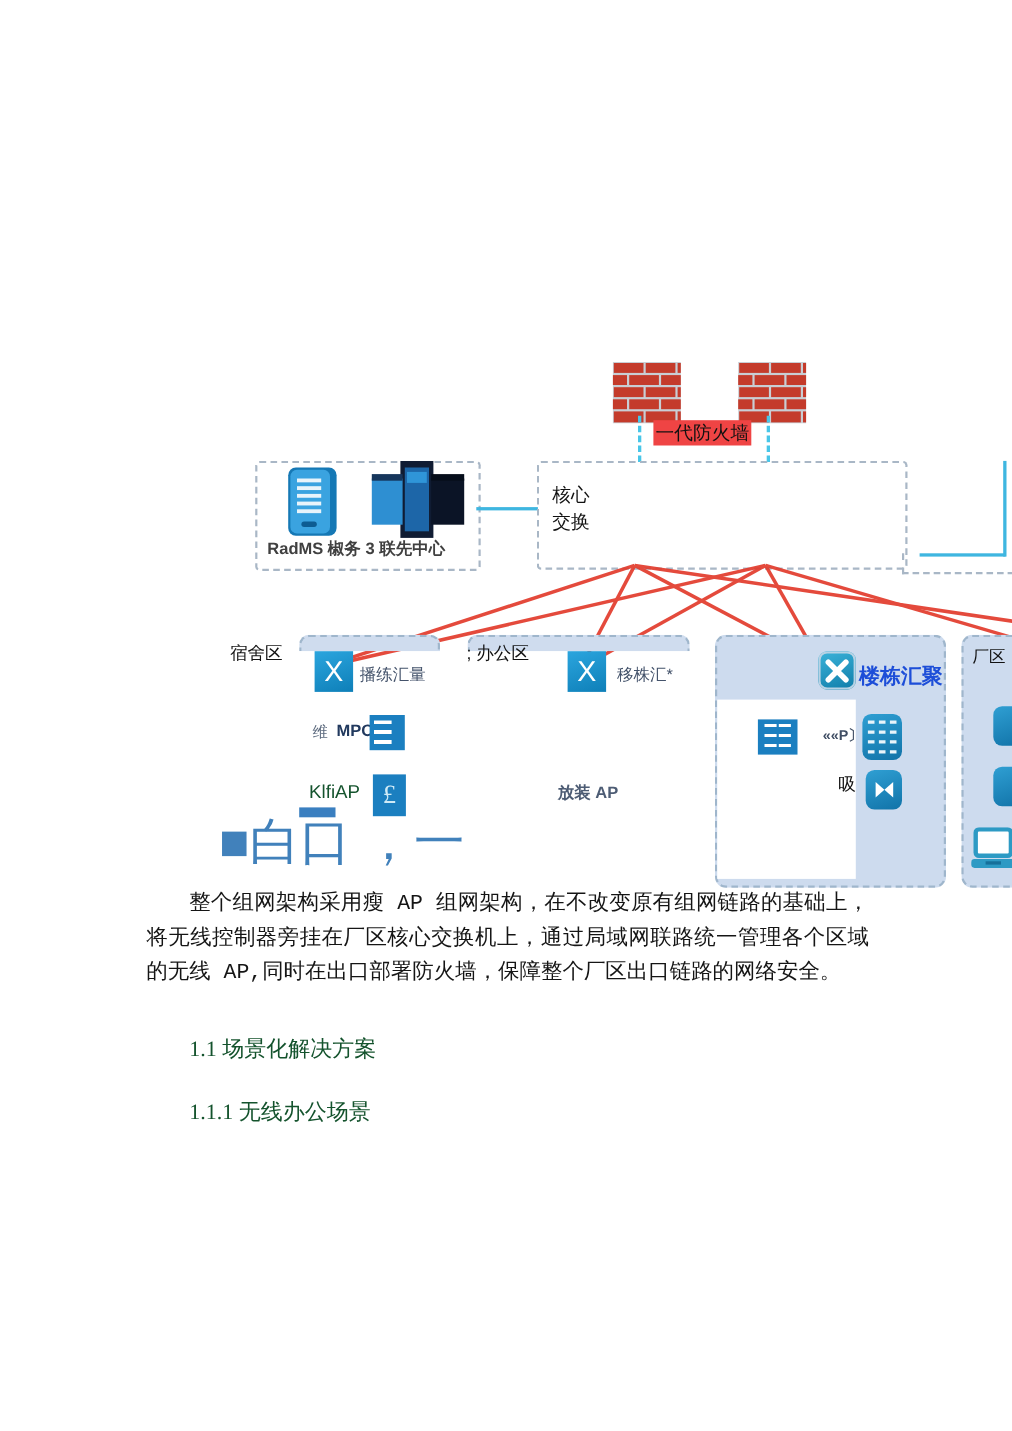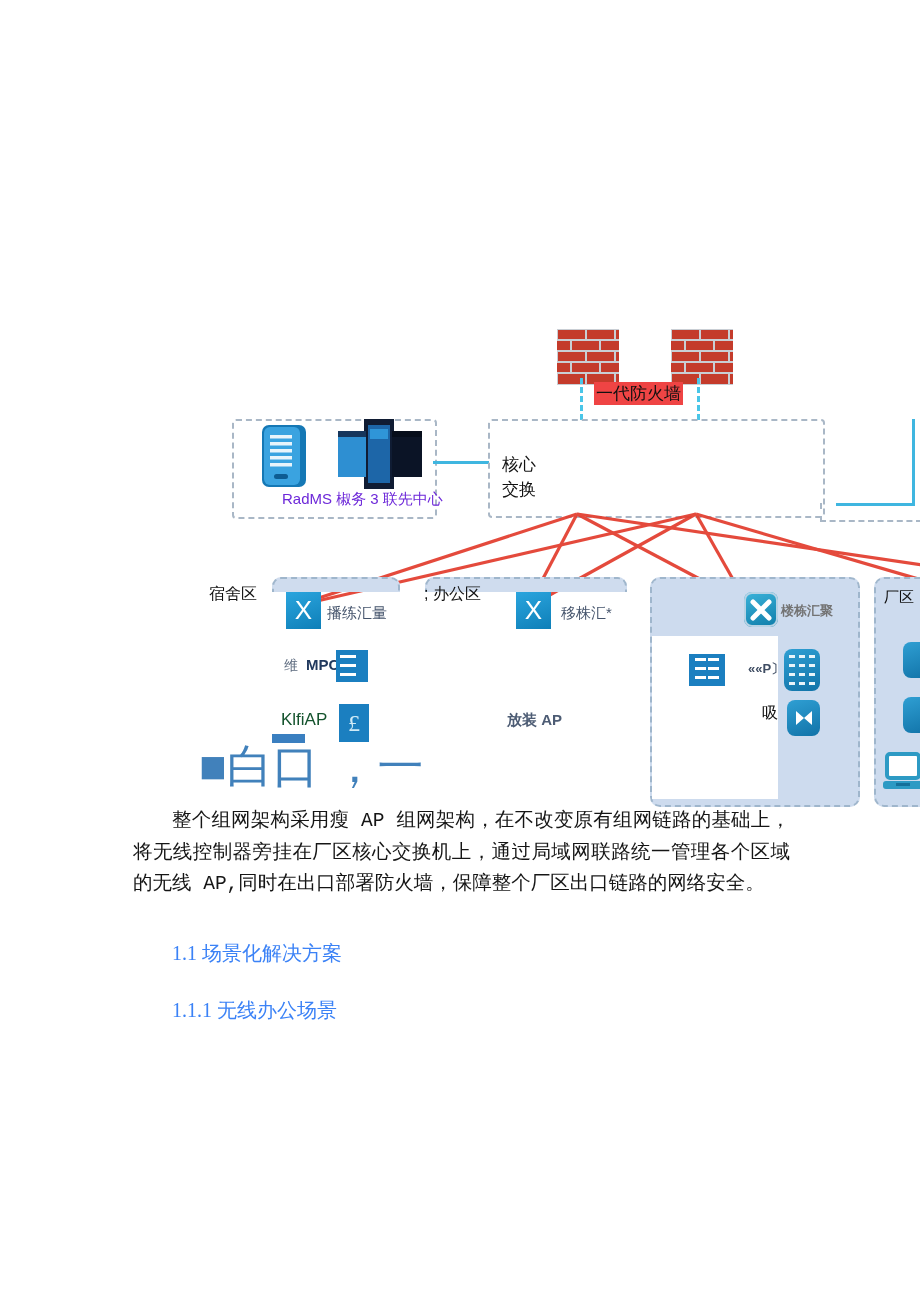--- a/index.html
+++ b/index.html
@@ -14,48 +14,48 @@
 
   
   .dashbox{border:2px dashed #a9b7c6;border-radius:4px;background:transparent;}
   .zonebar{height:13px;background:#cfdcee;border:2px dashed #9fb6cc;border-bottom:none;
            border-radius:9px 9px 0 0;}
   .zonebox{background:#cddbee;border:2px dashash #9fb6cc;border:2px dashed #9fb6cc;border-radius:10px;}
 
   
   .lab-black{color:#111;font-size:16px;}
   .lab-slate{color:#44536b;font-size:15px;}
-  .lab-navy{color:#737373;font-size:13px;font-weight:600;}
-  .lab-bold{color:#6d28d9;font-size:15px;font-weight:normal;margin-left:39px;}
+  .lab-navy{color:#1d4ed8;font-size:19px;font-weight:600;}
+  .lab-bold{color:#404040;font-size:15px;font-weight:bold;}
   .lab-core{color:#111;font-size:17px;line-height:25px;}
 
   
   .xicon{width:35px;height:37px;background:linear-gradient(160deg,#2ba5de,#0e7fb8);
          display:flex;align-items:center;justify-content:center;}
   .xicon span{color:#fff;font-size:26px;font-weight:400;font-family:"Liberation Sans",sans-serif;}
   .tealicon{border-radius:8px;background:linear-gradient(160deg,#3cb4da,#0f7ca9);
             display:flex;align-items:center;justify-content:center;box-shadow:0 0 0 2px #b7d2e4 inset;}
   .blueicon{background:linear-gradient(160deg,#2f9fd3,#1173a8);border-radius:8px;}
   .sqicon{background:#1b7fc0;}
   .bars{background:repeating-linear-gradient(180deg,#fff 0 3px,rgba(0,0,0,0) 3px 9px);}
   .dashrow{height:0;border-top:3px dashed #e8f4fa;margin:6px 5px 0 5px;}
 
   
   .cyan-h{border-top:3px solid #3fb6e0;}
   .cyan-v{border-left:3px solid #3fb6e0;}
   .cyan-dash-v{border-left:3px dashed #49c6e8;}
 
   
-  .artifact{color:#4181bb;font-family:Liberation Sans, sans-serif;
+  .artifact{color:#4181bb;font-family:Liberation Serif, serif;
             font-size:46px;line-height:48px;white-space:nowrap;}
 
   
   .doc-p{font-family:Liberation Mono, monospace;color:#151515;
          font-size:19.5px;line-height:31.5px;text-align:justify;text-justify:inter-character;}
-  .doc-h{font-family:"Liberation Serif","DejaVu Serif",serif;color:#3b82f6;font-size:20px;}
+  .doc-h{font-family:"Liberation Serif","DejaVu Serif",serif;color:#14532d;font-size:20px;}
 </style>
 </head>
 <body>
 
 <div id="page">
 
 
   <svg class="abs" style="left:557px;top:329px" width="62" height="56" viewBox="0 0 62 56">
     <rect width="62" height="56" fill="#c9ced4"></rect>
     <g fill="#c43b2b">
@@ -120,21 +120,21 @@
     <rect x="56" y="16" width="30" height="42" fill="#0b1426"></rect>
     <rect x="56" y="12" width="30" height="6" fill="#060d1a"></rect>
     <rect x="32" y="6" width="22" height="58" fill="#1d66a8"></rect>
     <rect x="34" y="10" width="18" height="10" fill="#2f95d8"></rect>
   </svg>
   <div class="abs lab-bold" style="left:243px;top:490px">RadMS 椒务 3 联先中心</div>
 
   <div class="abs cyan-h" style="left:433px;top:461px;width:56px"></div>
 
   <div class="abs dashbox" style="left:488px;top:419px;width:333px;height:95px"></div>
-  <div class="abs lab-core" style="left:502px;top:452px">
+  <div class="abs lab-core" style="left:502px;top:437px">
     <div>核心</div>
     <div>交换</div>
   </div>
 
   <div class="abs cyan-v" style="left:912px;top:419px;height:87px"></div>
   <div class="abs cyan-h" style="left:836px;top:503px;width:78px"></div>
   <div class="abs" style="left:820px;top:503px;width:100px;height:17px;border-left:2px dashed #a9b7c6;border-bottom:2px dashed #a9b7c6"></div>
 
   <svg class="abs" style="left:0;top:0;pointer-events:none" width="920" height="810" viewBox="0 0 920 810">
     <g stroke="#e23b2c" stroke-width="3.2" opacity="0.92">

